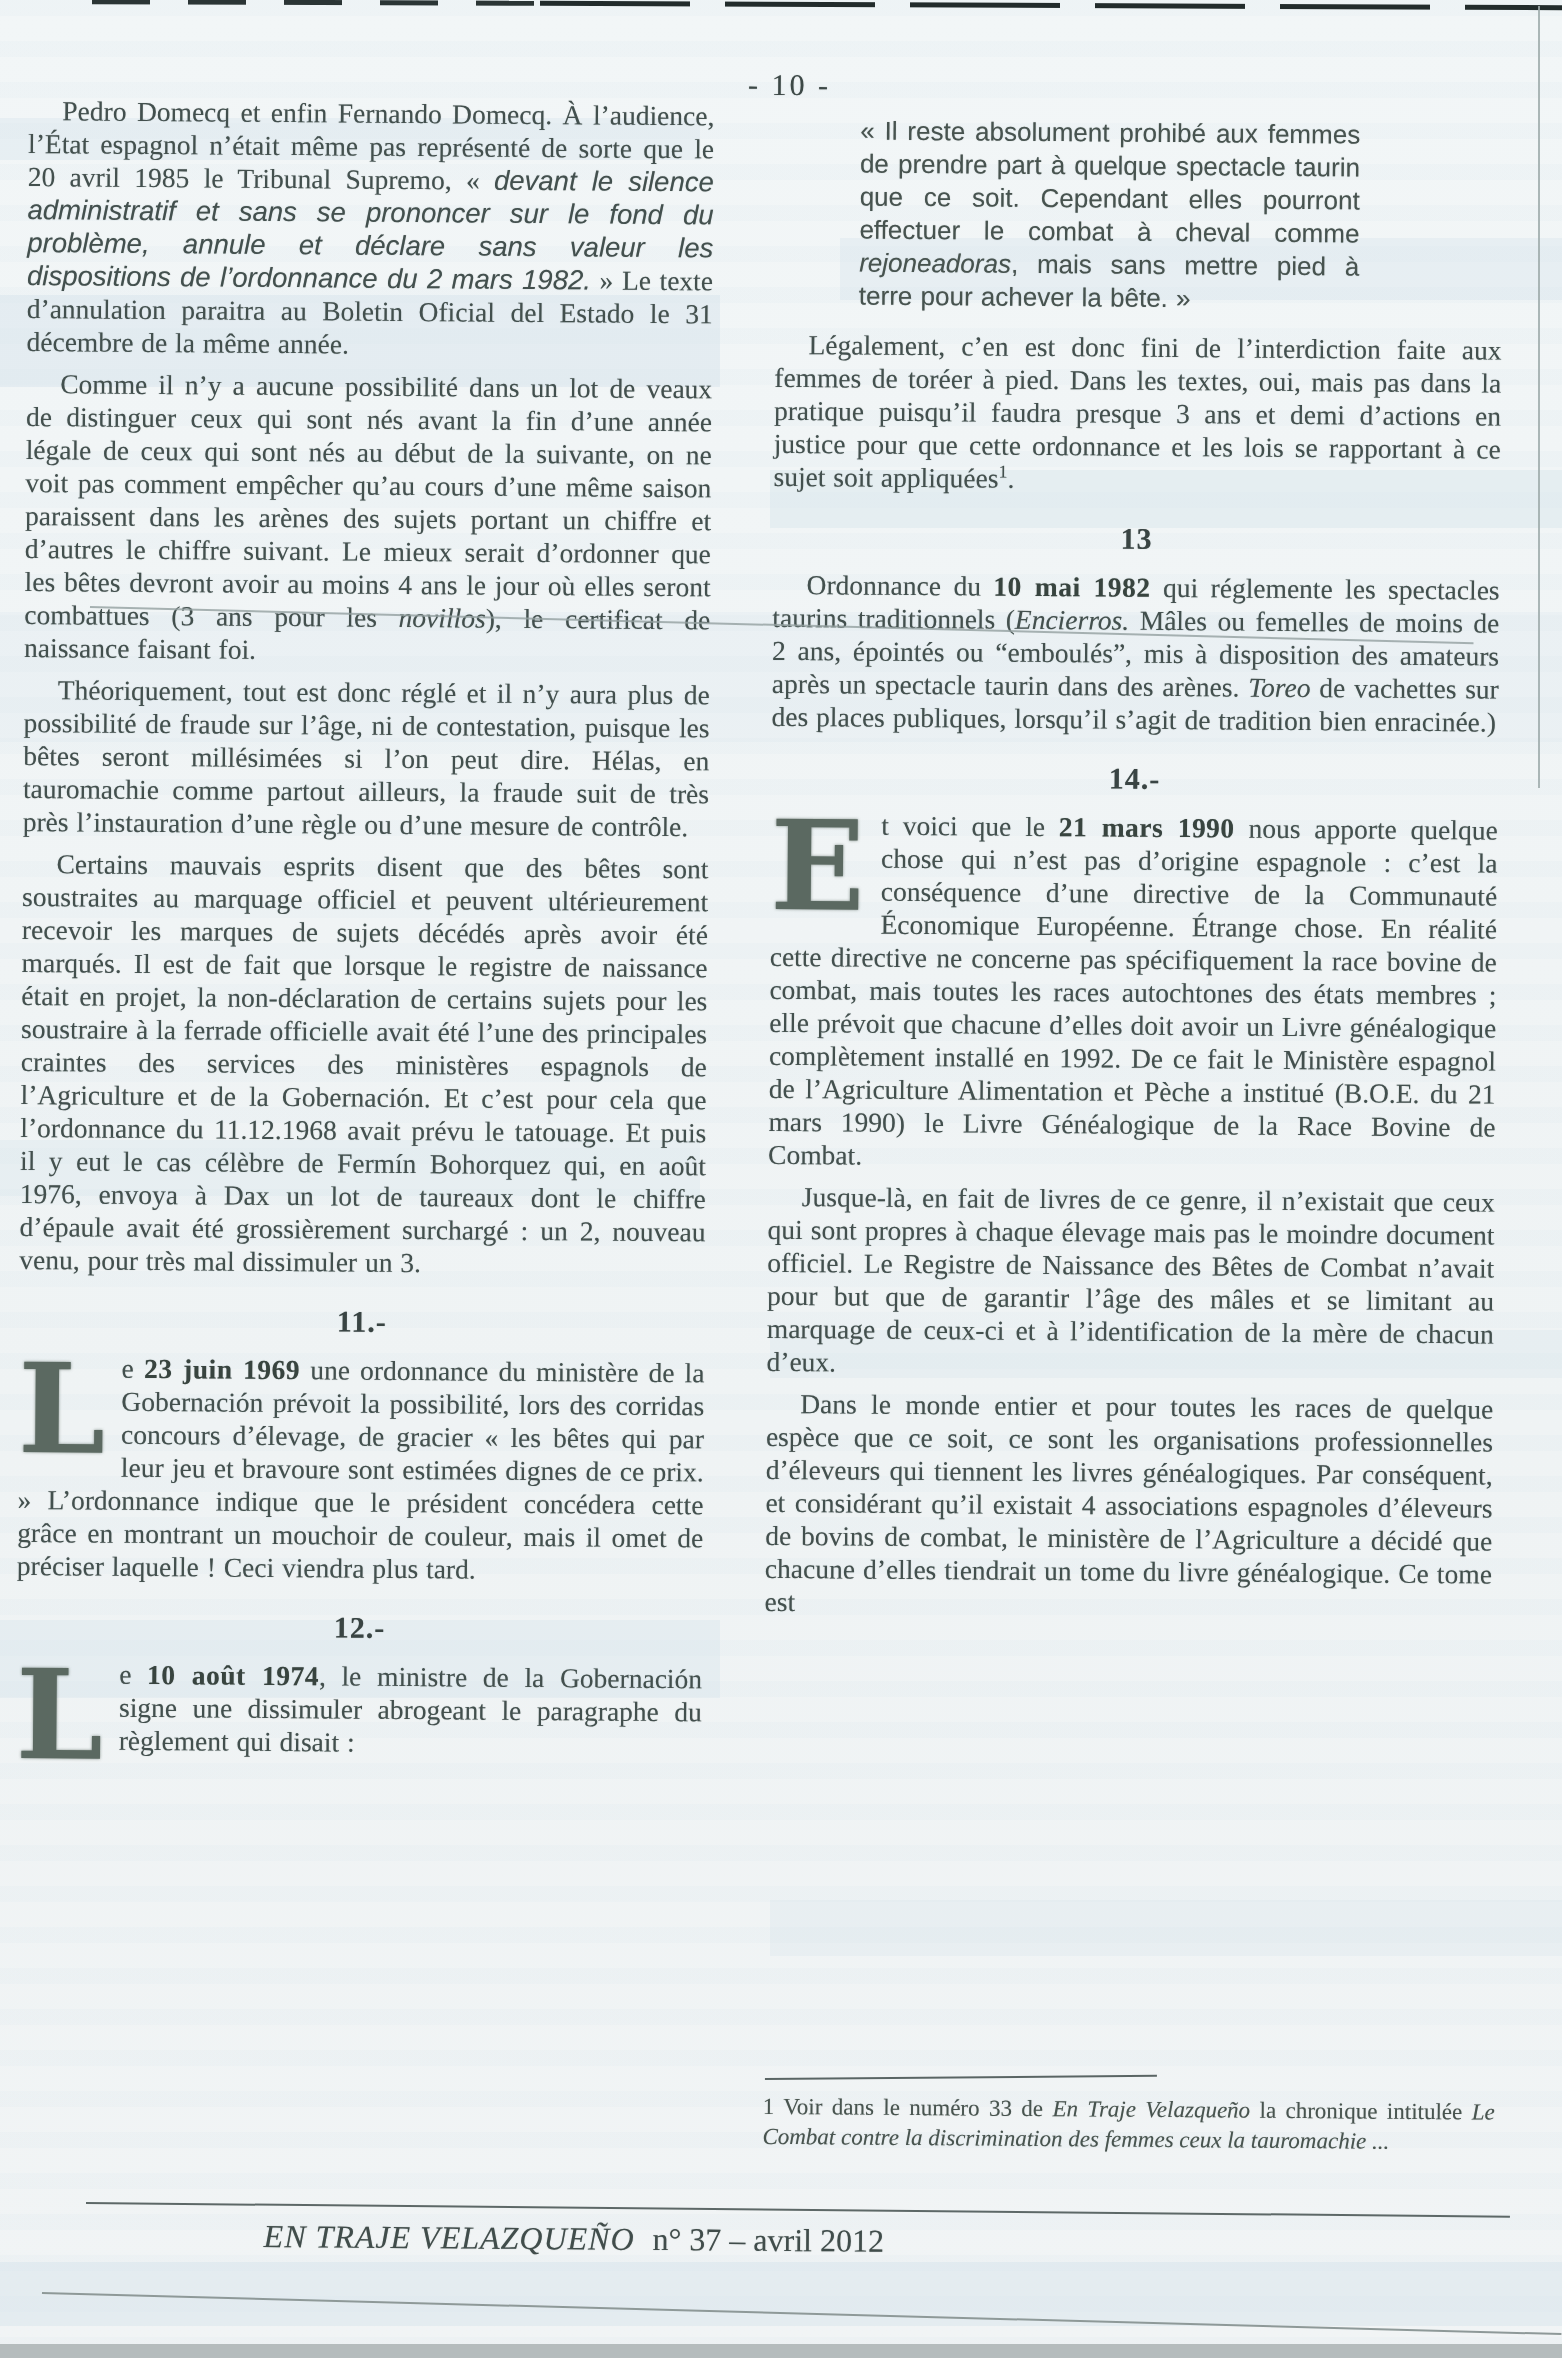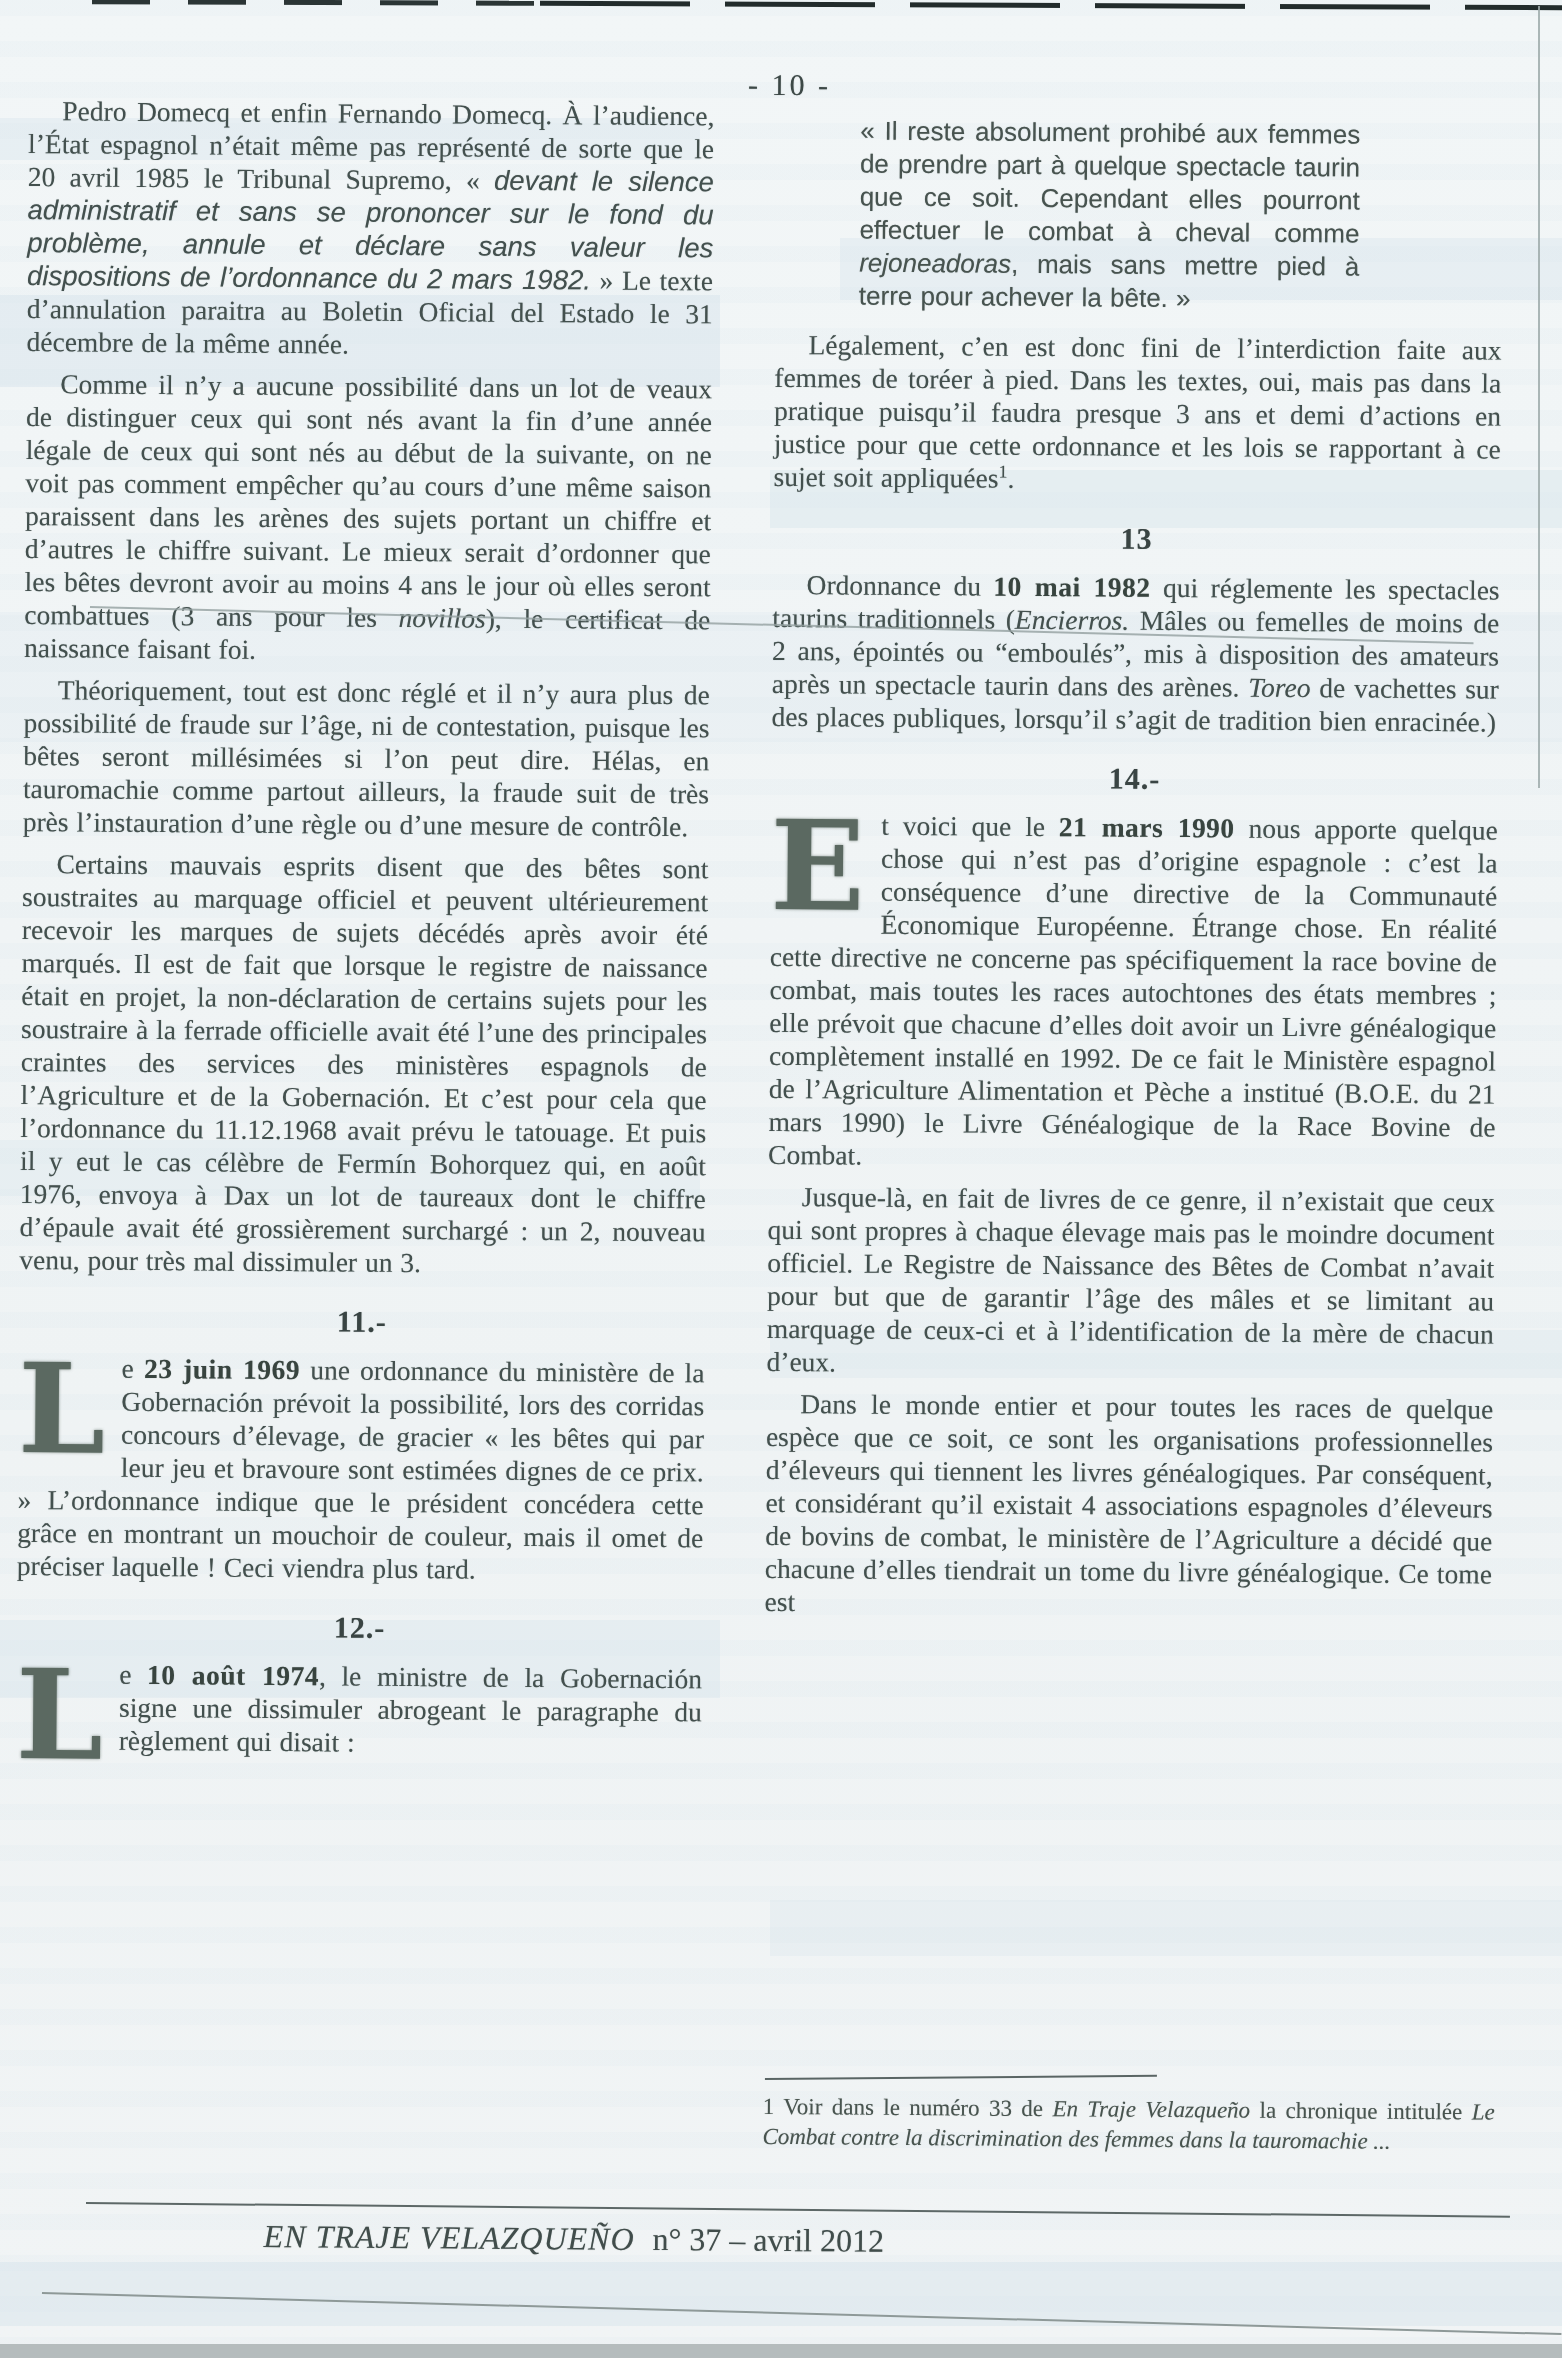--- a/index.html
+++ b/index.html
@@ -96,21 +96,21 @@
       <h3 class="sec-heading">13</h3>
       <p class="para indent"><span>Ordonnance du </span><strong>10 mai 1982</strong><span> qui réglemente les spectacles taurins traditionnels (</span><em>Encierros.</em><span> Mâles ou femelles de moins de 2 ans, épointés ou “emboulés”, mis à disposition des amateurs après un spectacle taurin dans des arènes. </span><em>Toreo</em><span> de vachettes sur des places publiques, lorsqu’il s’agit de tradition bien enracinée.)</span></p>
       <h3 class="sec-heading">14.-</h3>
       <p class="para dc"><span class="dropcap">E</span><span>t voici que le </span><strong>21 mars 1990</strong><span> nous apporte quelque chose qui n’est pas d’origine espagnole : c’est la conséquence d’une directive de la Communauté Économique Européenne. Étrange chose. En réalité cette directive ne concerne pas spécifiquement la race bovine de combat, mais toutes les races autochtones des états membres ; elle prévoit que chacune d’elles doit avoir un Livre généalogique complètement installé en 1992. De ce fait le Ministère espagnol de l’Agriculture Alimentation et Pèche a institué (B.O.E. du 21 mars 1990) le Livre Généalogique de la Race Bovine de Combat.</span></p>
       <p class="para indent"><span>Jusque-là, en fait de livres de ce genre, il n’existait que ceux qui sont propres à chaque élevage mais pas le moindre document officiel. Le Registre de Naissance des Bêtes de Combat n’avait pour but que de garantir l’âge des mâles et se limitant au marquage de ceux-ci et à l’identification de la mère de chacun d’eux.</span></p>
       <p class="para indent"><span>Dans le monde entier et pour toutes les races de quelque espèce que ce soit, ce sont les organisations professionnelles d’éleveurs qui tiennent les livres généalogiques. Par conséquent, et considérant qu’il existait 4 associations espagnoles d’éleveurs de bovins de combat, le ministère de l’Agriculture a décidé que chacune d’elles tiendrait un tome du livre généalogique. Ce tome est</span></p>
     </div>
 
   <div class="footnote">
     <div class="footnote-rule"></div>
-    <p id="footnote-text"><span>1 Voir dans le numéro 33 de </span><em>En Traje Velazqueño</em><span> la chronique intitulée </span><em>Le Combat contre la discrimination des femmes dans la tauromachie ...</em></p>
+    <p id="footnote-text"><span>1 Voir dans le numéro 33 de </span><em>En Traje Velazqueño</em><span> la chronique intitulée </span><em>Le Combat contre la discrimination des femmes ceux la tauromachie ...</em></p>
   </div>
 
   <div class="footer-line">
     <span class="footer-title">EN TRAJE VELAZQUEÑO</span><span class="footer-issue">n° 37 – avril 2012</span>
   </div>
 </div>
 
 <div class="artifact top-dash-1"></div>
 <div class="artifact top-dash-2"></div>
 <div class="artifact right-vline"></div>

